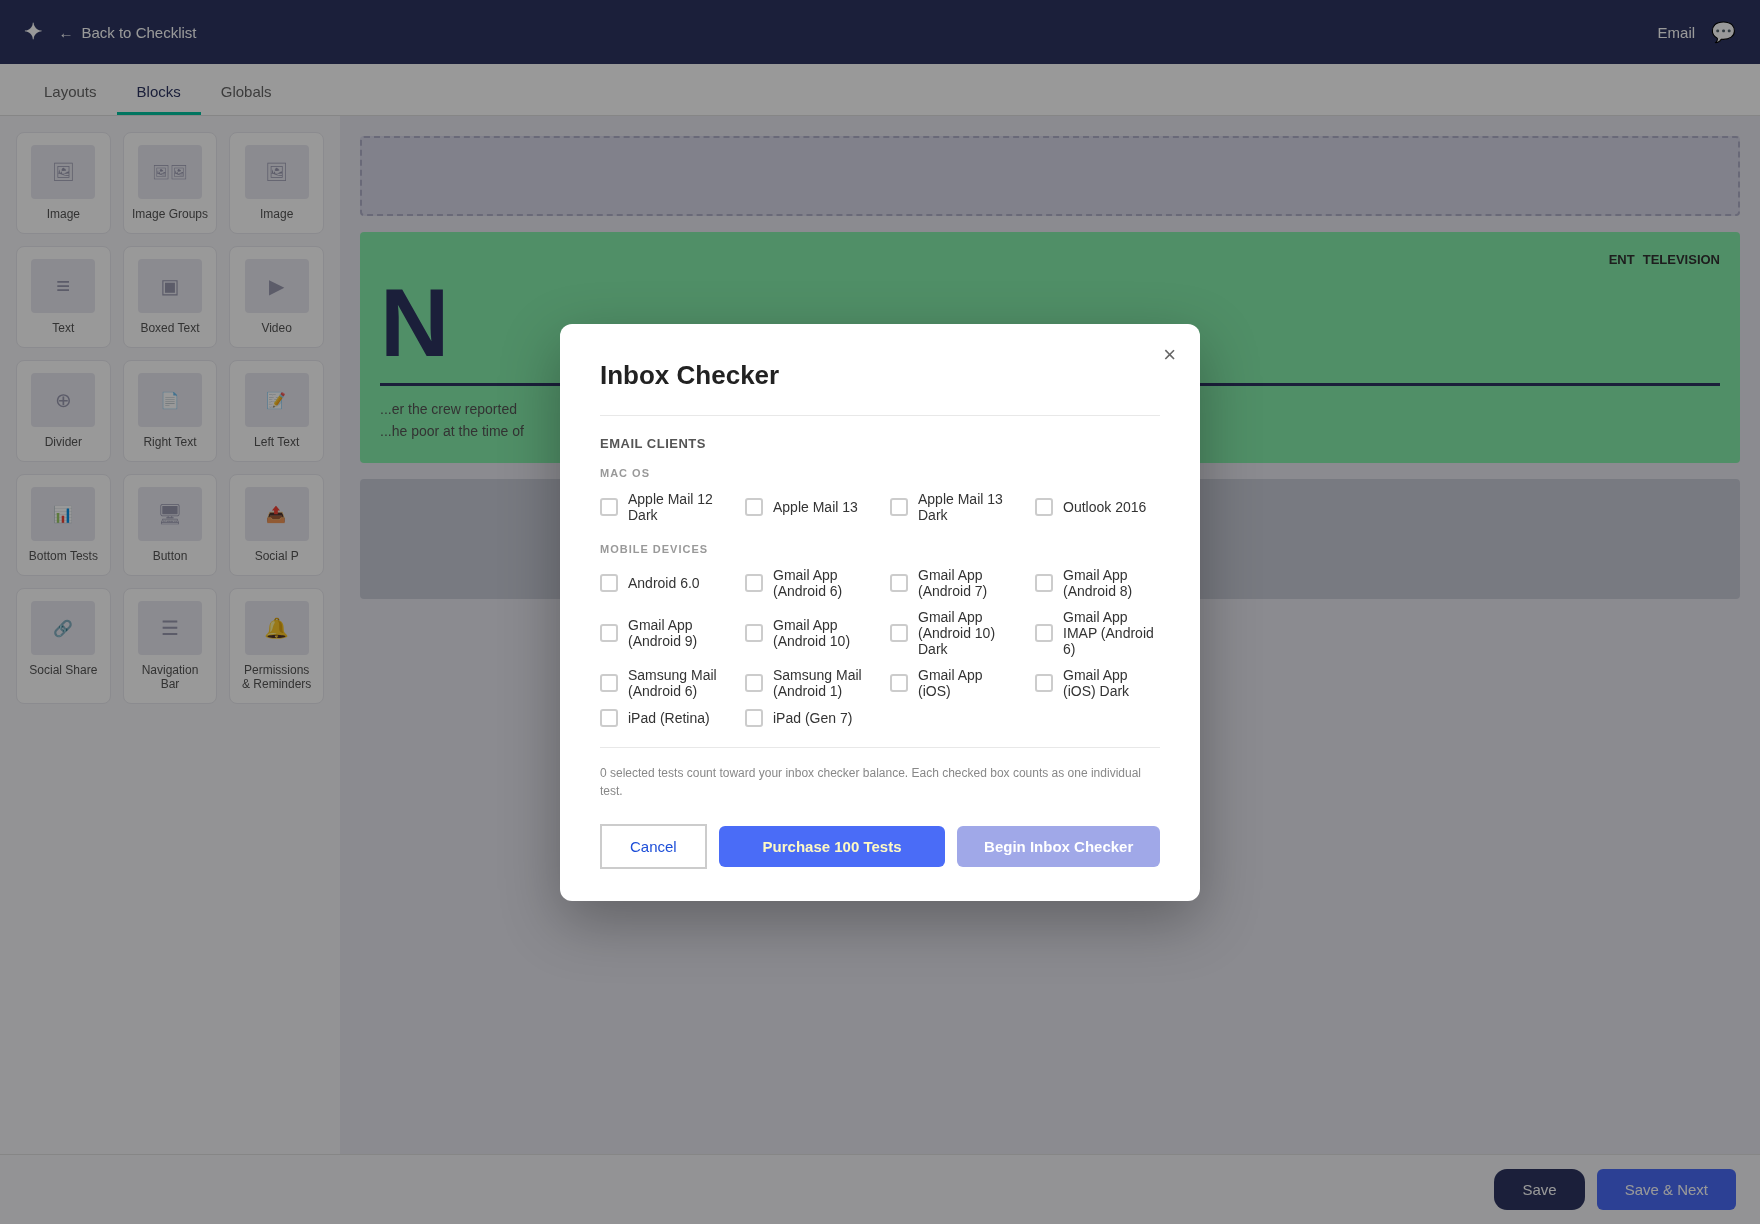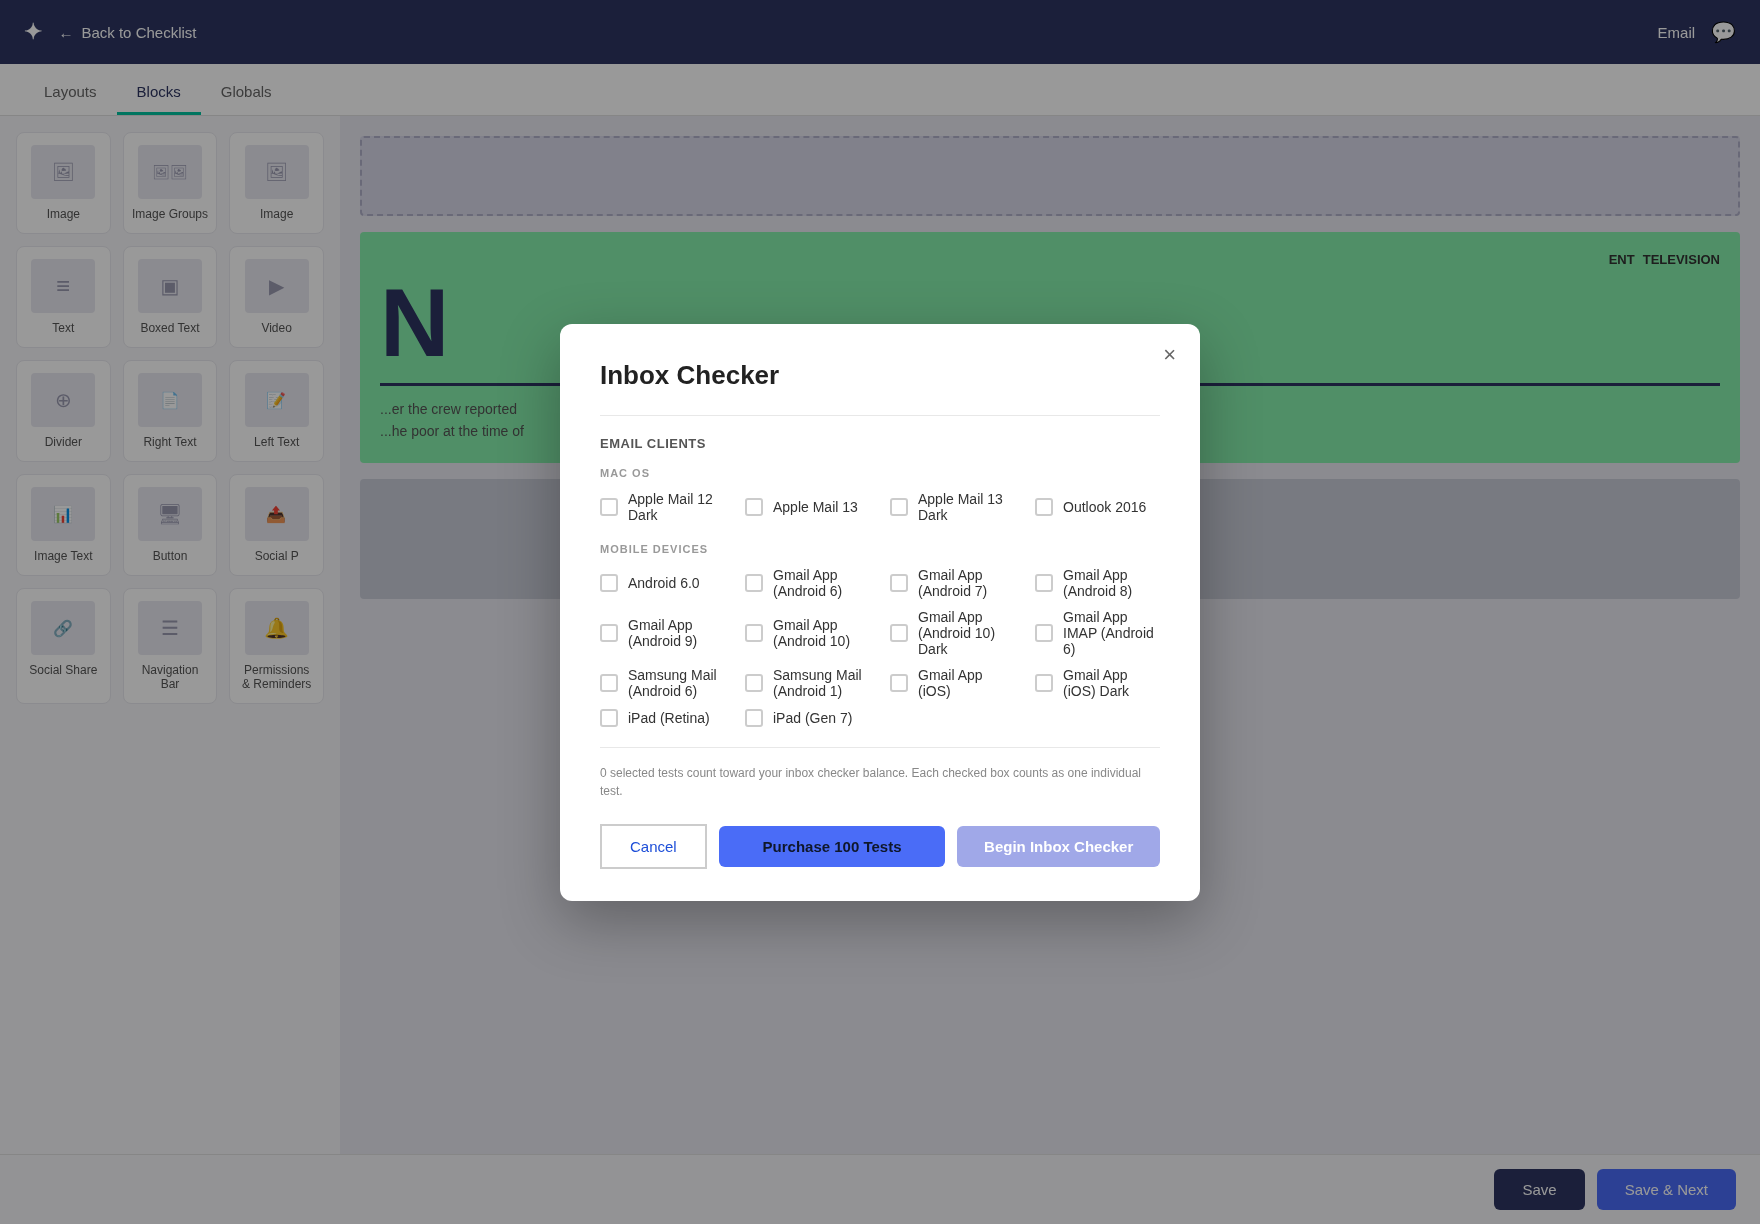--- a/index.html
+++ b/index.html
@@ -67,21 +67,21 @@
       background: #c8ccd8; height: 120px; border-radius: 4px;
     }
 
     .bottom-bar {
       background: #f5f5f8; border-top: 1px solid #e0e0e0;
       height: 70px; display: flex; align-items: center; justify-content: flex-end;
       padding: 0 24px; gap: 12px;
     }
     .btn-save {
       background: #2d3561; color: white; border: none; padding: 12px 28px;
-      border-radius: 6px; font-size: 15px; cursor: pointer; font-weight: 500;
+      border-radius: 13px; font-size: 15px; cursor: pointer; font-weight: 500;
     }
     .btn-save-next {
       background: #4a6cf7; color: white; border: none; padding: 12px 28px;
       border-radius: 6px; font-size: 15px; cursor: pointer; font-weight: 500;
     }
 
     
     .overlay {
       position: absolute; inset: 0;
       background: rgba(0,0,0,0.4);
@@ -125,21 +125,21 @@
       border-top: 1px solid #e8e8e8; padding-top: 16px; margin-top: 8px;
       margin-bottom: 24px;
     }
     .modal-actions { display: flex; gap: 12px; align-items: center; }
     .btn-cancel {
       background: white; border: 2px solid #ccc; color: #1d4ed8;
       padding: 12px 28px; border-radius: 0; font-size: 15px;
       cursor: pointer; font-weight: 500;
     }
     .btn-purchase {
-      background: #4a6cf7; color: #0f172a; border: none;
+      background: #4a6cf7; color: #fef9c3; border: none;
       padding: 12px 28px; border-radius: 6px; font-size: 15px;
       cursor: pointer; font-weight: 600; flex: 1; text-align: center;
     }
     .btn-begin {
       background: #a0a8e8; color: white; border: none;
       padding: 12px 16px; border-radius: 6px; font-size: 15px;
       cursor: pointer; font-weight: 600; flex: 1; text-align: center;
     }
   </style>
 </head>
@@ -201,21 +201,21 @@
       <div class="block-item">
         <div class="block-icon" style="font-size:16px;">📄</div>
         <span class="block-label">Right Text</span>
       </div>
       <div class="block-item">
         <div class="block-icon" style="font-size:16px;">📝</div>
         <span class="block-label">Left Text</span>
       </div>
       <div class="block-item">
         <div class="block-icon" style="font-size:16px;">📊</div>
-        <span class="block-label">Image Text</span>
+        <span class="block-label">Bottom Tests</span>
       </div>
       <div class="block-item">
         <div class="block-icon" style="font-size:20px;">🖥</div>
         <span class="block-label">Button</span>
       </div>
       <div class="block-item">
         <div class="block-icon" style="font-size:16px;">📤</div>
         <span class="block-label">Social P</span>
       </div>
       <div class="block-item">

